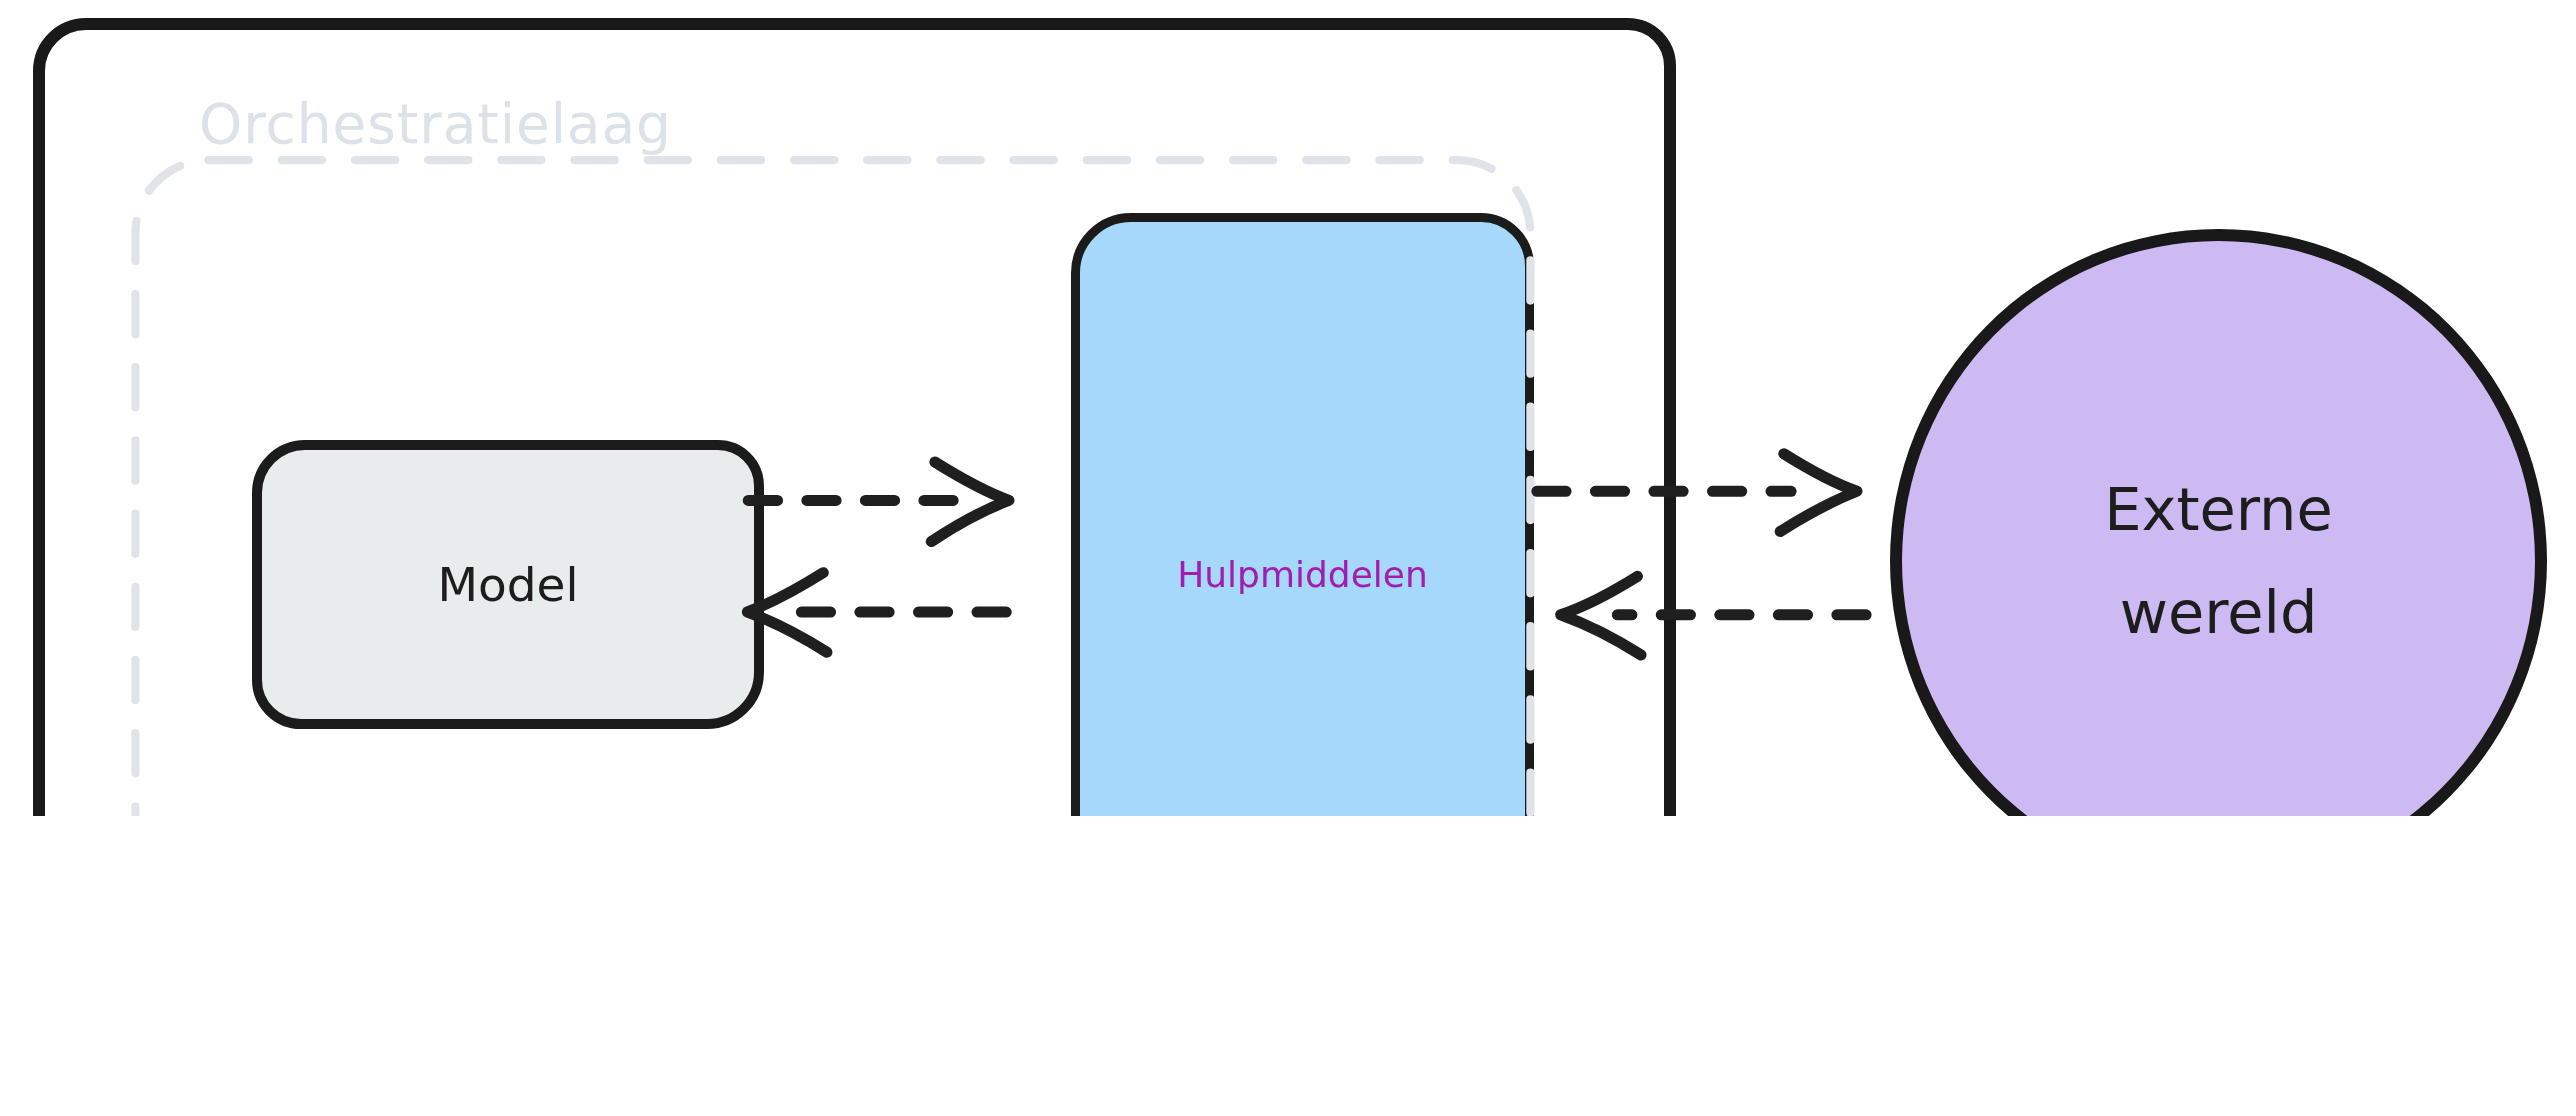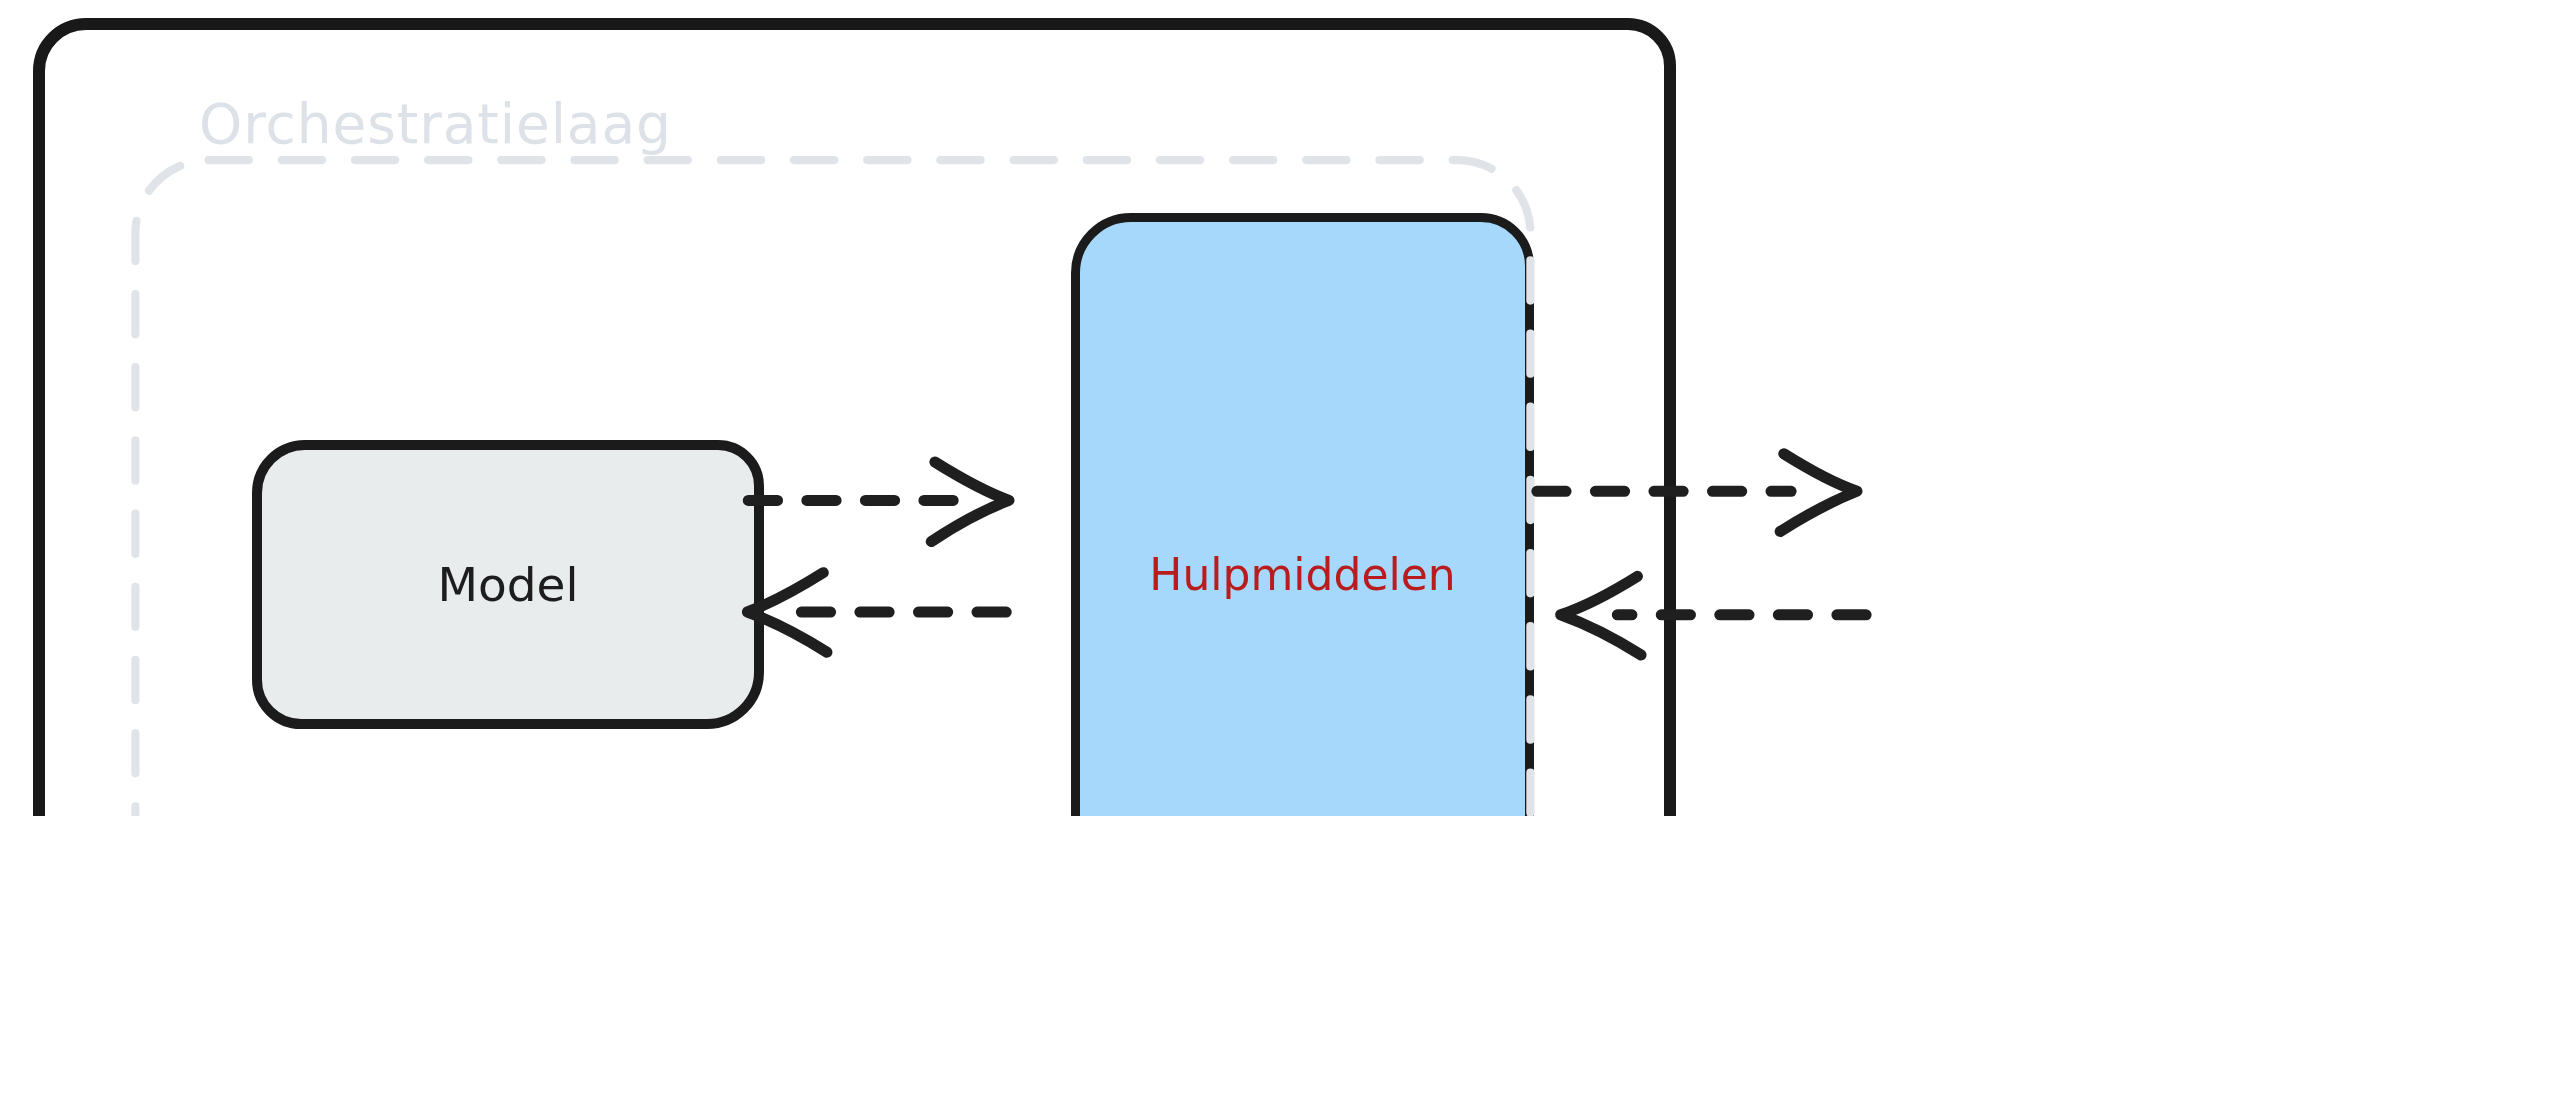--- a/index.html
+++ b/index.html
@@ -65,22 +65,22 @@
     width: 463px;
     height: 723px;
     box-sizing: border-box;
     border: 9.1px solid #1b1b1b;
     border-radius: 60px 53px 64px 55px;
     display: flex;
     align-items: center;
     justify-content: center;
   }
   .node-tools .node-label {
-    font-size: 44px;
-    color: #b91c1c;
+    font-size: 36px;
+    color: #a21caf;
   }
 
   
   .node-external {
     position: absolute;
     left: 1890px;
     top: 229px;
     width: 657px;
     height: 664px;
     box-sizing: border-box;
@@ -117,20 +117,23 @@
 
     <div class="node-model" style="background-color: rgb(233, 236, 237);">
       <span class="node-label">Model</span>
     </div>
 
     <div class="node-tools" style="background-color: rgb(165, 216, 250);">
       <span class="node-label">Hulpmiddelen</span>
     </div>
   </div>
 
+  <div class="node-external" style="background-color: rgb(205, 186, 242);">
+    <span class="node-label">Externe wereld</span>
+  </div>
 
   <svg class="overlay-svg" viewBox="0 0 2816 1221" xmlns="http://www.w3.org/2000/svg">
 
     <rect x="148" y="175" width="1525" height="862" rx="80" ry="80" fill="none" stroke="#e0e4e9" stroke-width="9" stroke-linecap="round" stroke-dasharray="44 36"></rect>
 
     <g stroke="#1f1f1f" fill="none" stroke-linecap="round" stroke-linejoin="round">
       <path d="M 818 547 L 1042 547" stroke-width="12" stroke-dasharray="32 32"></path>
       <path d="M 1022 505 Q 1070 535 1103 547 Q 1063 562 1018 592" stroke-width="12"></path>
     </g>
 

